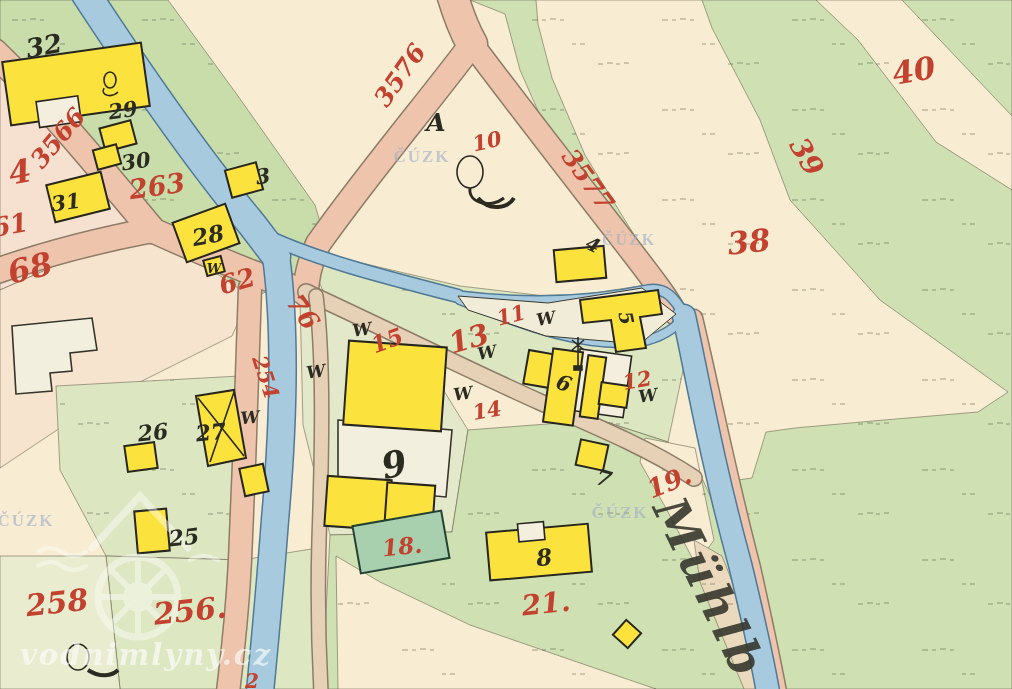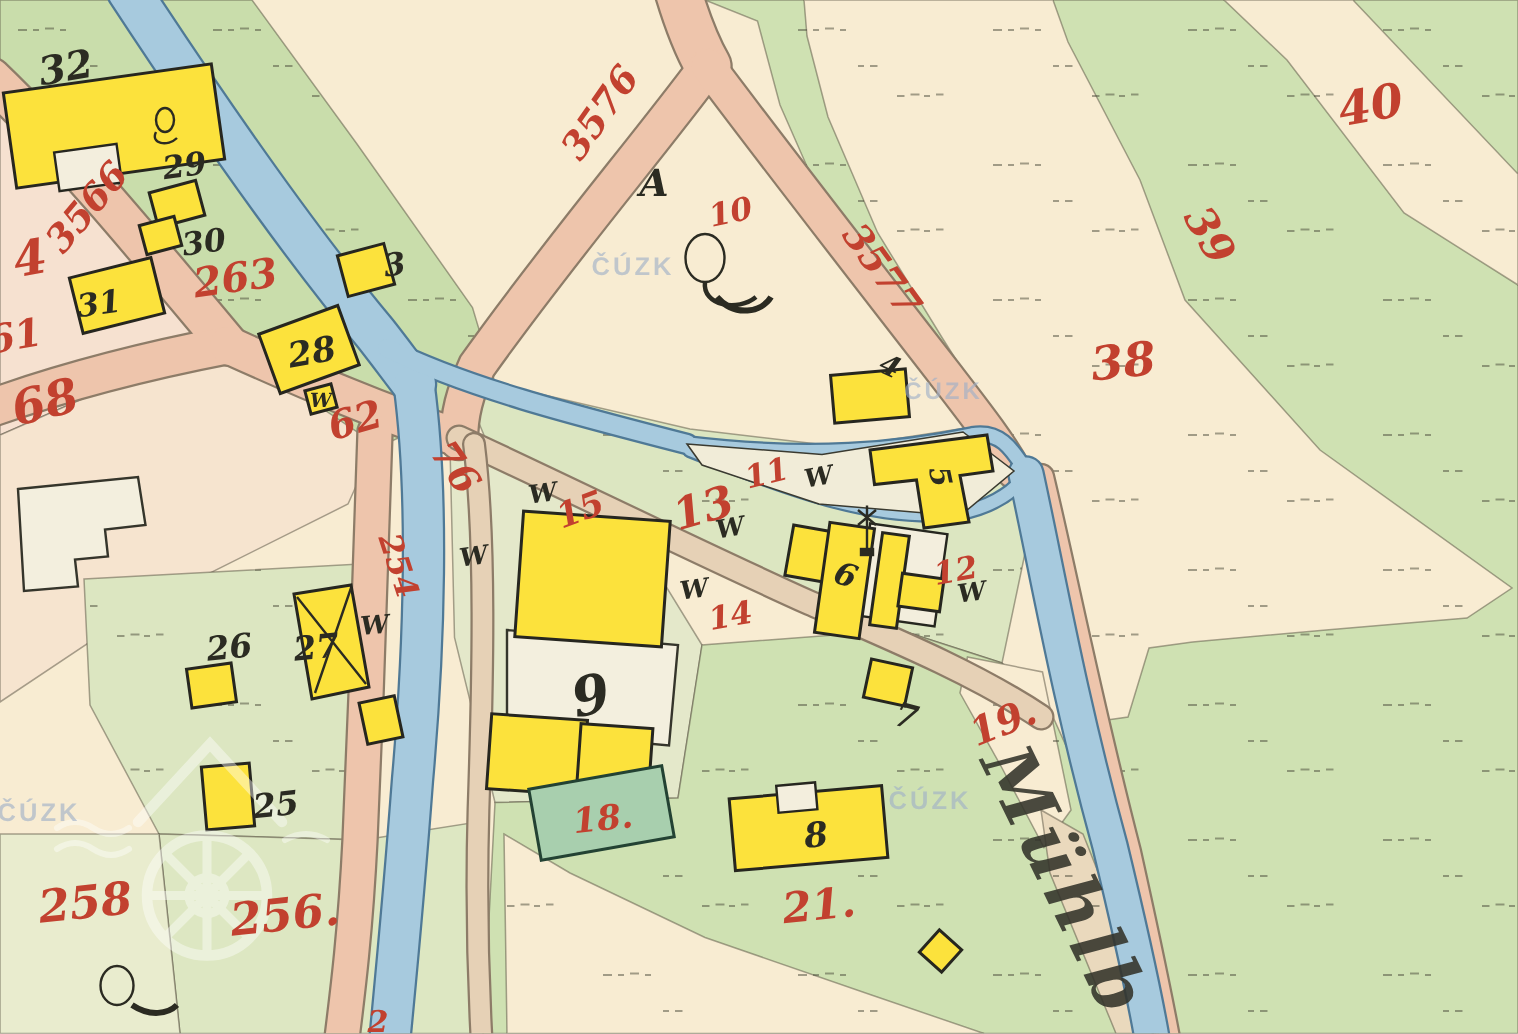--- a/index.html
+++ b/index.html
@@ -4,22 +4,22 @@
 <style>
   html,body{margin:0;padding:0;background:#888;}
   #stage{position:relative;width:1012px;height:689px;overflow:hidden;
          font-family:"Liberation Sans",sans-serif;background:var(--c-paper,#f7e9cf);}
   #map-svg{position:absolute;left:0;top:0;}
   #labels{position:absolute;left:0;top:0;width:100%;height:100%;}
   .lbl{position:absolute;font-family:"DejaVu Serif",serif;font-style:italic;font-weight:700;
        white-space:nowrap;pointer-events:none;line-height:1;}
   .red{color:var(--c-red,#c2412f);}
   .black{color:var(--c-black,#2b2b22);}
-  .wm{font-family:Liberation Sans, sans-serif;font-style:normal;font-weight:700;
-      color:#9fb0c8;opacity:.62;letter-spacing:2px;margin-top:22px;}
+  .wm{font-family:Liberation Serif, serif;font-style:normal;font-weight:700;
+      color:#9fb0c8;opacity:.62;letter-spacing:2px;}
   .site{color:#ffffff;opacity:.62;letter-spacing:2px;font-weight:700;}
   .river{color:#33332a;opacity:.88;letter-spacing:4px;}
   
   .region{stroke:#55503f;stroke-width:1;stroke-opacity:.5;}
   .green-a{fill:#c9ddab}.green-b{fill:#cfe1b2}.green-c{fill:#dce6c1}
   .green-d{fill:#e4e8ca}.green-e{fill:#e9ecce}.green-f{fill:#dde7c2}
   .cream{fill:#f8ecd2}.cream-pink{fill:#f6e1d0}.cream-pink2{fill:#f6e4cf}
   .cream-island{fill:#f1ecd8}.cream-tan{fill:#ead9bd}
   .courtyard{fill:#f3efde;stroke:#35352b;stroke-width:1.6}
   .road-under{fill:none;stroke:#8d7c68;stroke-linecap:round}
@@ -232,15 +232,16 @@
       <span class="lbl black" style="left: 250px; top: 418px; font-size: 17px; transform: translate(-50%, -50%) rotate(-5deg);">W</span>
       <span class="lbl black" style="left: 487px; top: 353px; font-size: 17px; transform: translate(-50%, -50%) rotate(-10deg);">W</span>
       <span class="lbl black" style="left: 463px; top: 394px; font-size: 17px; transform: translate(-50%, -50%) rotate(-8deg);">W</span>
       <span class="lbl black" style="left: 546px; top: 319px; font-size: 17px; transform: translate(-50%, -50%) rotate(-10deg);">W</span>
       <span class="lbl black" style="left: 648px; top: 396px; font-size: 17px; transform: translate(-50%, -50%) rotate(-8deg);">W</span>
       <span class="lbl black" style="left: 214px; top: 268px; font-size: 13px; transform: translate(-50%, -50%) rotate(0deg);">W</span>
       <span class="lbl wm" style="left: 422px; top: 156px; font-size: 17px; transform: translate(-50%, -50%) rotate(0deg);">ČÚZK</span>
       <span class="lbl wm" style="left: 629px; top: 240px; font-size: 16px; transform: translate(-50%, -50%) rotate(0deg);">ČÚZK</span>
       <span class="lbl wm" style="left: 620px; top: 512px; font-size: 17px; transform: translate(-50%, -50%) rotate(0deg);">ČÚZK</span>
       <span class="lbl wm" style="left: 26px; top: 520px; font-size: 17px; transform: translate(-50%, -50%) rotate(0deg);">ČÚZK</span>
+      <span class="lbl site" style="left: 146px; top: 655px; font-size: 29px; transform: translate(-50%, -50%) rotate(0deg);">vodnimlyny.cz</span>
       <span class="lbl river" style="left: 710px; top: 588px; font-size: 48px; transform: translate(-50%, -50%) rotate(64deg);">Mühlb</span>
     </div>
 </div>
 
 </body></html>

